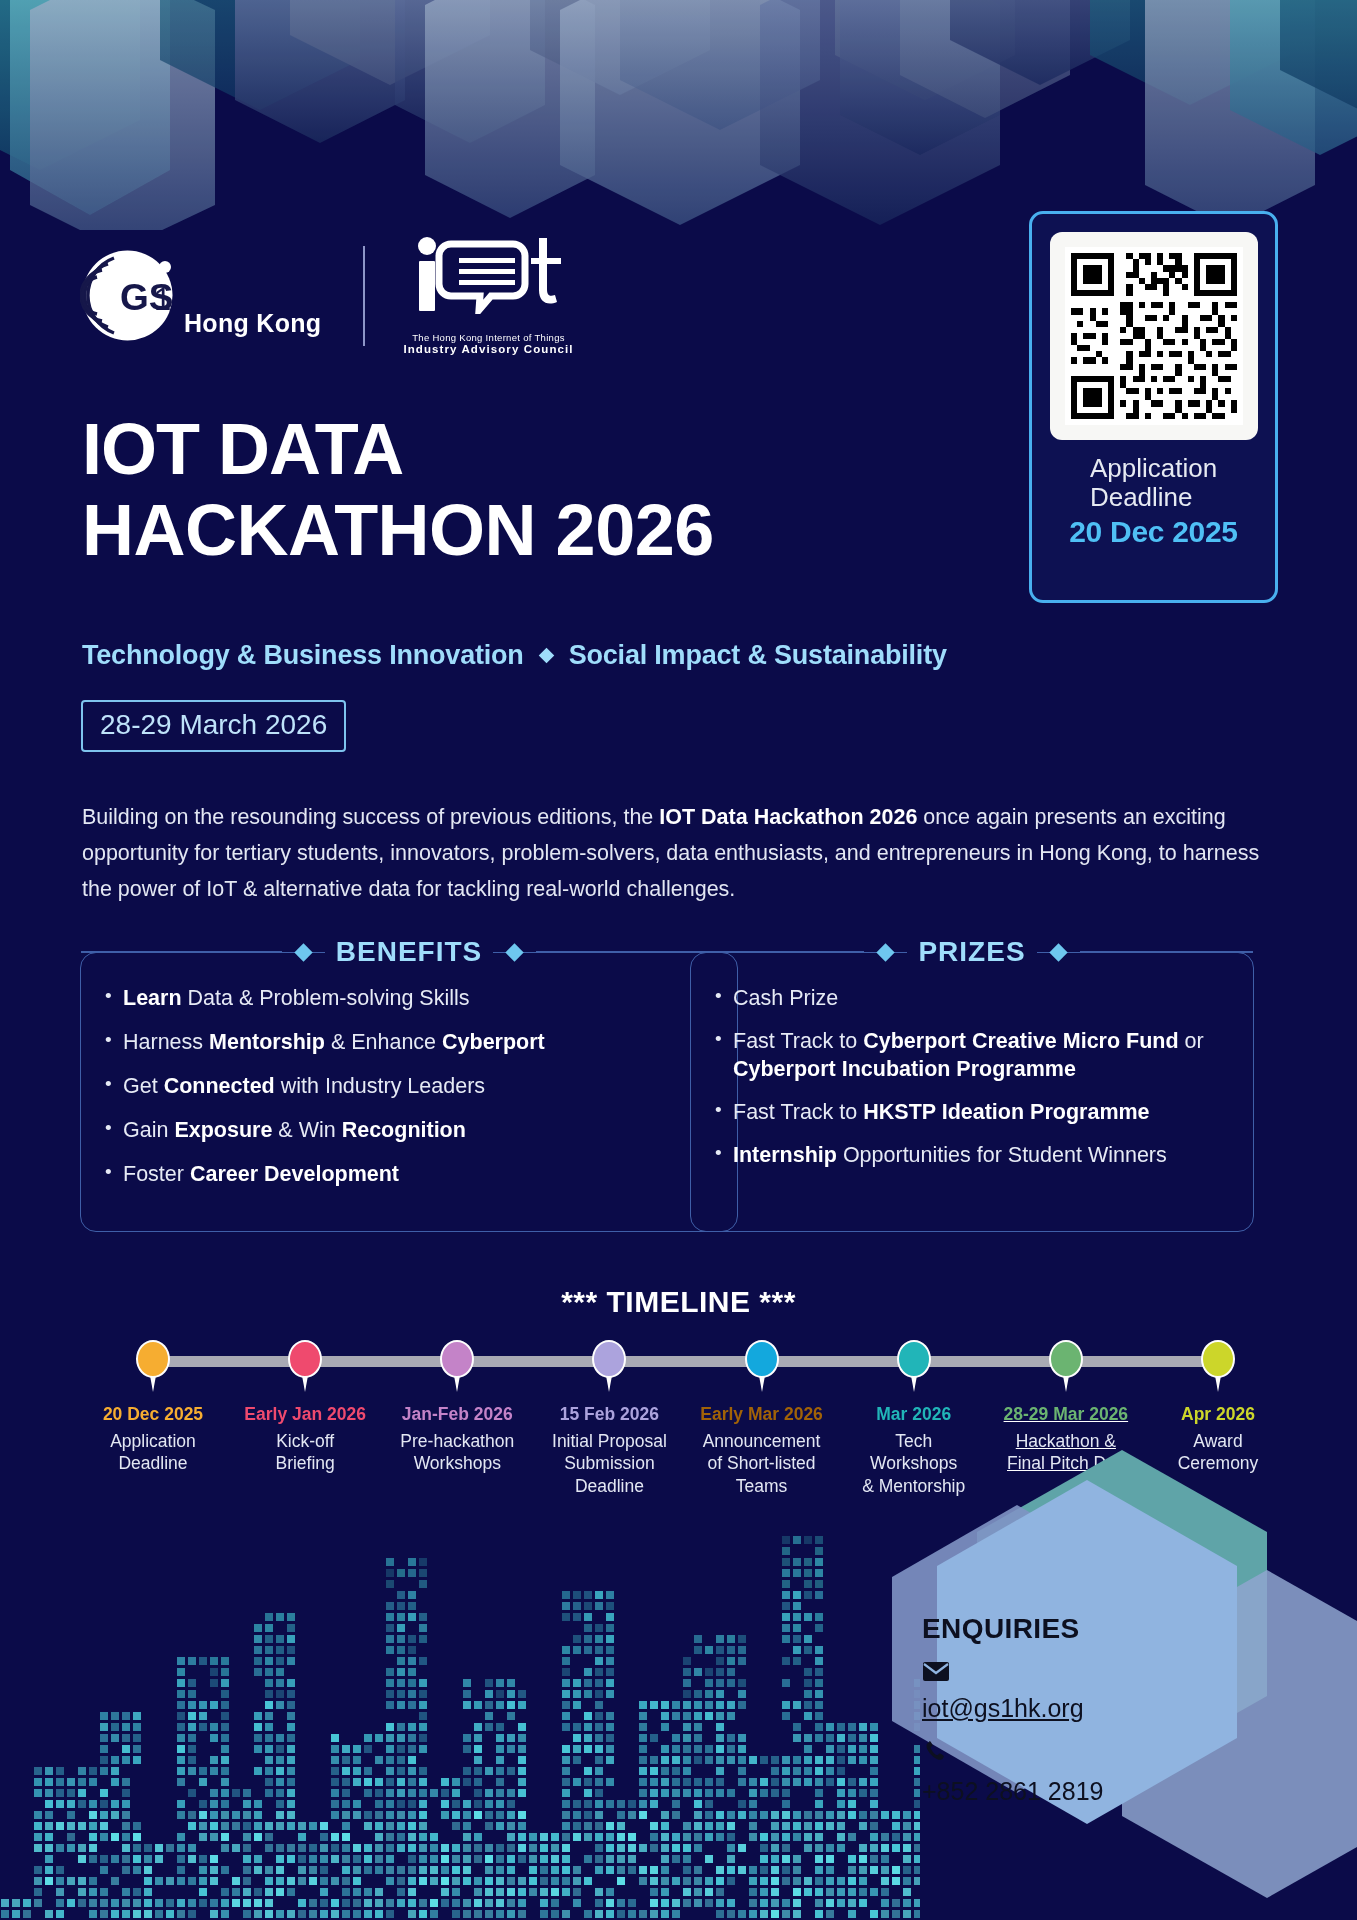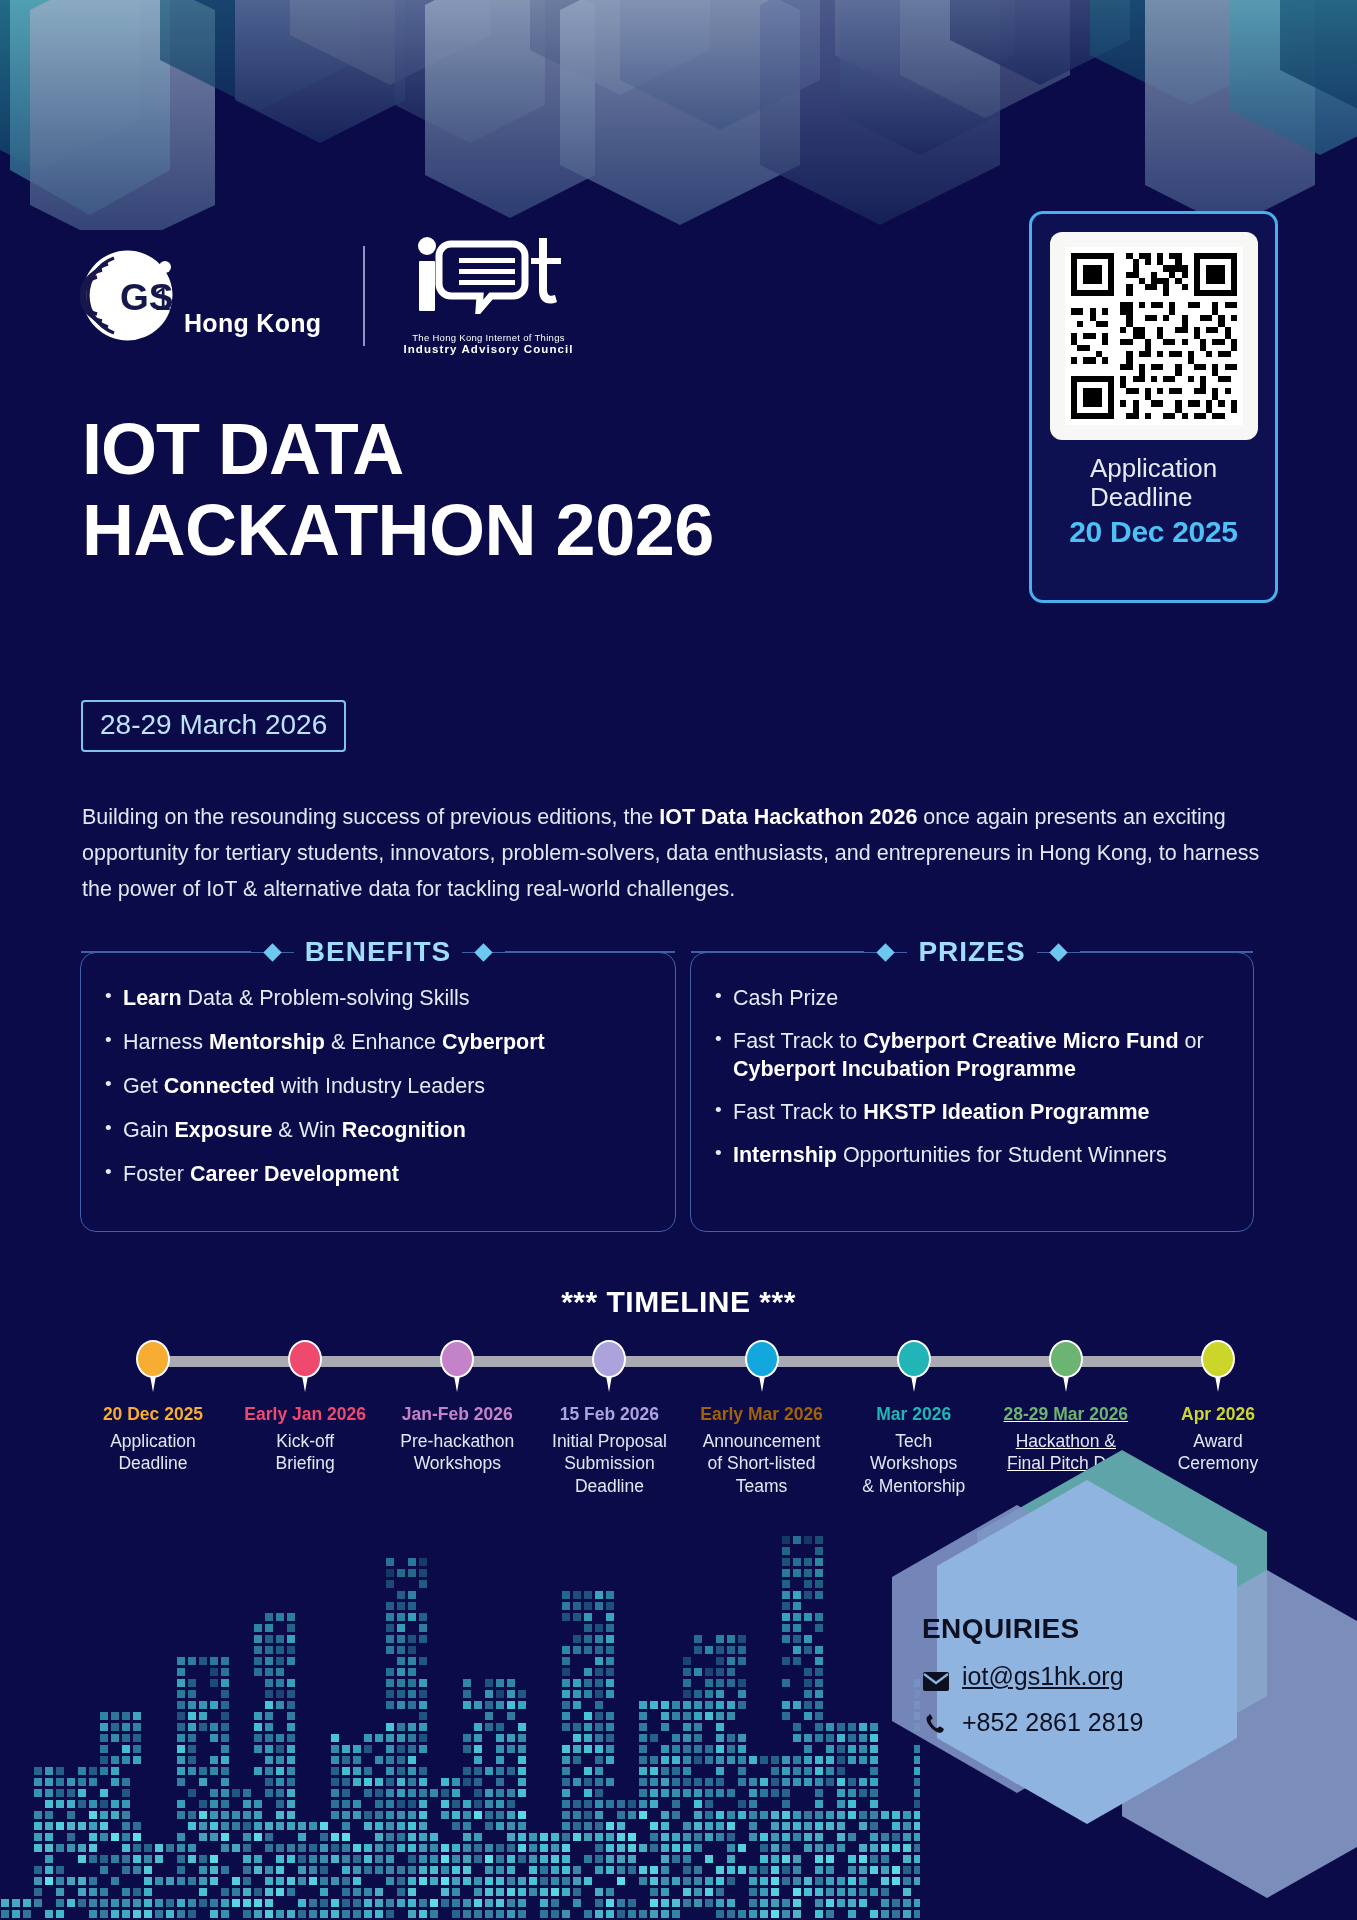--- a/index.html
+++ b/index.html
@@ -72,21 +72,21 @@
     font-size:21.5px; line-height:1.67; color:#e3e7f3; font-weight:300;
   }
   .intro b { color:#ffffff; font-weight:bold; }
 
   
   .card {
     position:absolute; top:952px;
     border:1.6px solid #3f5fa8; border-radius:16px;
     padding:28px 24px 22px 24px;
   }
-  .card.benefits { left:80px; width:596px; height:280px; }
+  .card.benefits { left:80px; width:658px; height:280px; }
   .card.prizes { left:690px; width:564px; height:280px; }
   .cardhead {
     position:absolute; top:-17px; left:0; width:100%;
     display:flex; align-items:center; justify-content:center; gap:15px;
   }
   .cardhead .htxt { font-size:28px; font-weight:bold; color:#9fddfb; letter-spacing:1px;
     background:#0b0b49; padding:0 11px; }
   .cdiamond { width:13px; height:13px; background:#6ec7ef; transform:rotate(45deg); flex:none; }
   .chline { height:1.6px; background:#3f5fa8; flex:1; }
   .blist { list-style:none; margin-top:4px; }
@@ -118,21 +118,21 @@
     position:absolute; left:50%; top:30px; transform:translateX(-50%);
     width:0; height:0; border-left:4px solid transparent; border-right:4px solid transparent;
     border-top:22px solid #fdfdfd;
   }
   .tldate { font-size:17.5px; font-weight:bold; margin-top:12px; }
   .tldesc { font-size:17.5px; color:#e3e7f3; font-weight:300; line-height:1.28; margin-top:5px; }
 
   
   .enq { position:absolute; left:975px; top:1657px; width:290px; }
   .enqtitle { font-size:28px; font-weight:bold; color:#0d1020; letter-spacing:.4px; }
-  .enqrow { display:flex; align-items:flex-end; gap:13px; margin-top:17px; }
+  .enqrow { display:flex; align-items:flex-start; gap:13px; margin-top:17px;flex-direction:column; }
   .enqicon { width:27px; color:#0d1020; display:flex; align-items:center; justify-content:center; }
   .enqmail { font-size:25px; color:#0d1020; text-decoration:underline; font-weight:400; }
   .enqtel { font-size:25px; color:#0d1020; font-weight:400; }
 </style>
 </head>
 <body>
 
 <div class="poster">
 
   <div class="topbg">
@@ -351,20 +351,25 @@
       <div>Deadline</div>
     </div>
     <div class="qrdead2">20 Dec 2025</div>
   </div>
 
   <div class="title">
     <div class="l1">IOT DATA</div>
     <div class="l2">HACKATHON 2026</div>
   </div>
 
+  <div class="subtitle">
+    <span>Technology &amp; Business Innovation</span>
+    <span class="subdiamond"></span>
+    <span>Social Impact &amp; Sustainability</span>
+  </div>
 
   <div class="datebadge">28-29 March 2026</div>
 
   <p class="intro">
     <span>Building on the resounding success of previous editions, the </span><b>IOT Data Hackathon 2026</b><span> once again presents an exciting opportunity for tertiary students, innovators, problem-solvers, data enthusiasts, and entrepreneurs in Hong Kong, to harness the power of IoT &amp; alternative data for tackling real-world challenges.</span>
   </p>
 
   <div class="card benefits">
     <div class="cardhead">
       <span class="chline"></span>

